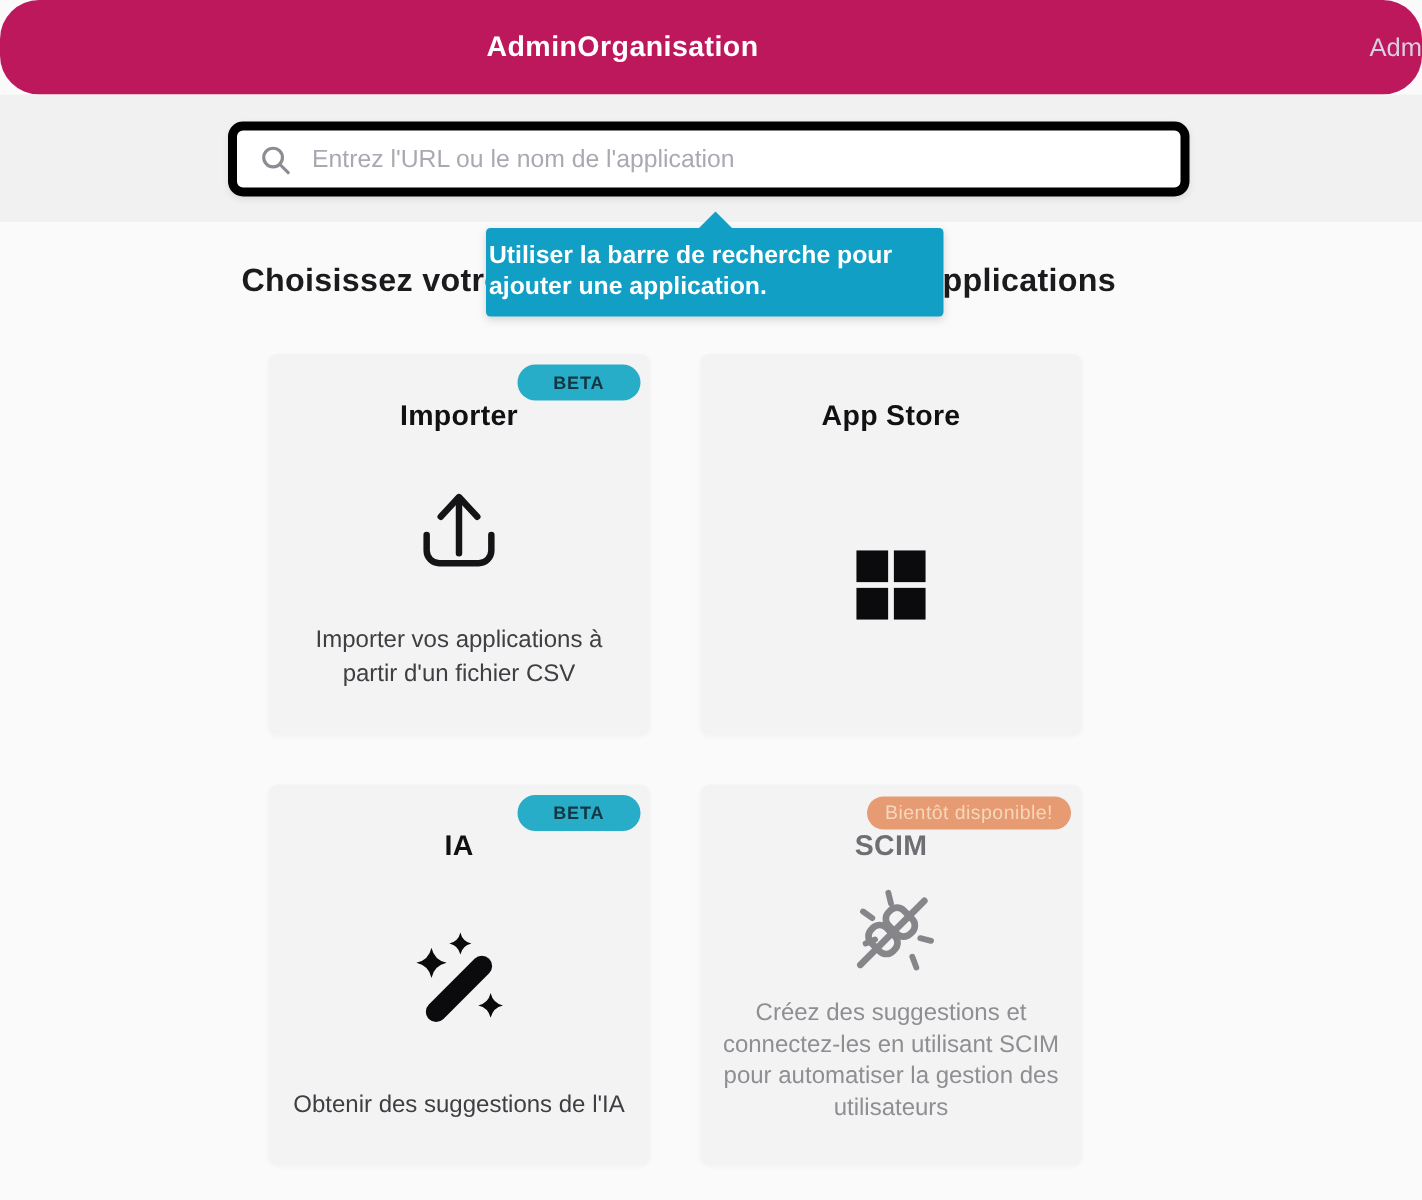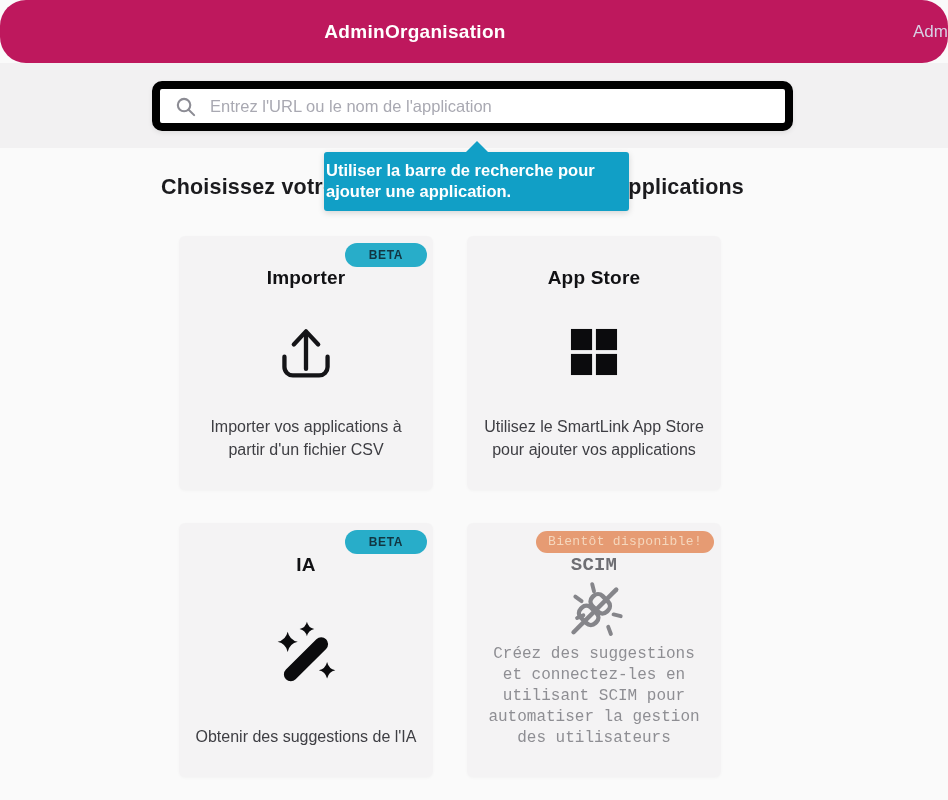--- a/index.html
+++ b/index.html
@@ -41,21 +41,21 @@
   .search-section {
     position: relative;
     height: 85px;
     background: #f2f1f2;
   }
   .search-bar {
     position: absolute;
     left: 152px; top: 18px;
     width: 641px; height: 50px;
     background: #ffffff;
-    border: 8px solid #000000;
+    border: 6px solid #000000;
     border-radius: 10px;
     display: flex;
     align-items: center;
     padding: 0 14px;
     box-shadow: 0 2px 5px rgba(0,0,0,0.08);
   }
   .search-bar svg { flex: 0 0 auto; margin-right: 13px; }
   .search-input {
     flex: 1;
     border: none; outline: none;
@@ -160,21 +160,21 @@
   .badge-soon {
     position: absolute;
     top: 8px; right: 7px;
     background: #e69b73;
     color: #f5d7bd;
     font-size: 13px;
     letter-spacing: 0.3px;
     padding: 3px 12px 4px 12px;
     border-radius: 12px;
   }
-  .card.disabled { cursor: default; font-family: Liberation Mono, monospace; }
+  .card.disabled { cursor: default; }
   .card.disabled .card-title { color: #6e6e73; }
   .card.disabled .card-desc { color: #8e8e93; line-height: 21px; margin-bottom: 28px; }
 </style>
 </head>
 <body>
 
 <header class="app-header">
   <div class="app-title">AdminOrganisation</div>
   <div class="nav-right">Adm</div>
 </header>
@@ -215,21 +215,20 @@
     <div class="card">
       <div class="card-title">App Store</div>
       <div class="card-icon-wrap">
         <svg width="48" height="48" viewBox="0 0 50 50" fill="#0b0b0d">
           <rect x="1" y="1" width="22" height="22"></rect>
           <rect x="27" y="1" width="22" height="22"></rect>
           <rect x="1" y="27" width="22" height="22"></rect>
           <rect x="27" y="27" width="22" height="22"></rect>
         </svg>
       </div>
-      <div class="card-desc">Utilisez le SmartLink App Store pour ajouter vos applications</div>
     </div>
 
     <div class="card">
       <span class="badge-beta">BETA</span>
       <div class="card-title">IA</div>
       <div class="card-icon-wrap">
         <svg width="66" height="66" viewBox="0 0 72 72">
           <rect x="28.5" y="14" width="15" height="62" rx="7.5" fill="#0b0b0d" transform="rotate(45 36 45)"></rect>
           <rect x="33.2" y="19" width="5.6" height="13" rx="2.8" fill="#f4f3f4" transform="rotate(45 36 25.5)"></rect>
           <path fill="#0b0b0d" d="M16 15 Q18 24 27 26 Q18 28 16 37 Q14 28 5 26 Q14 24 16 15 Z"></path>

